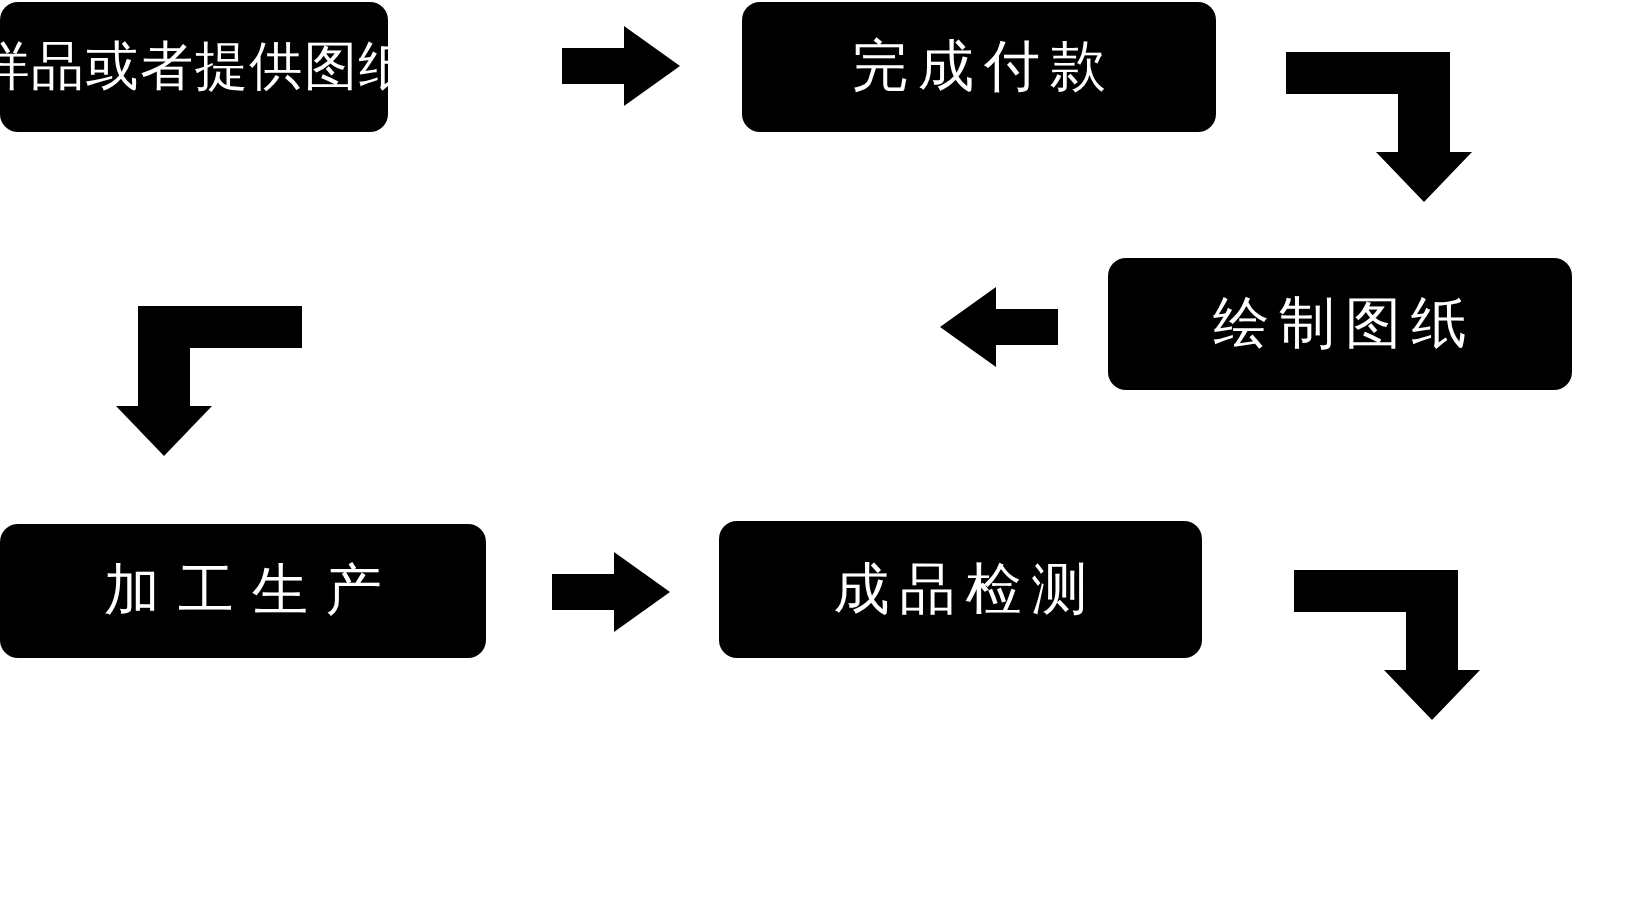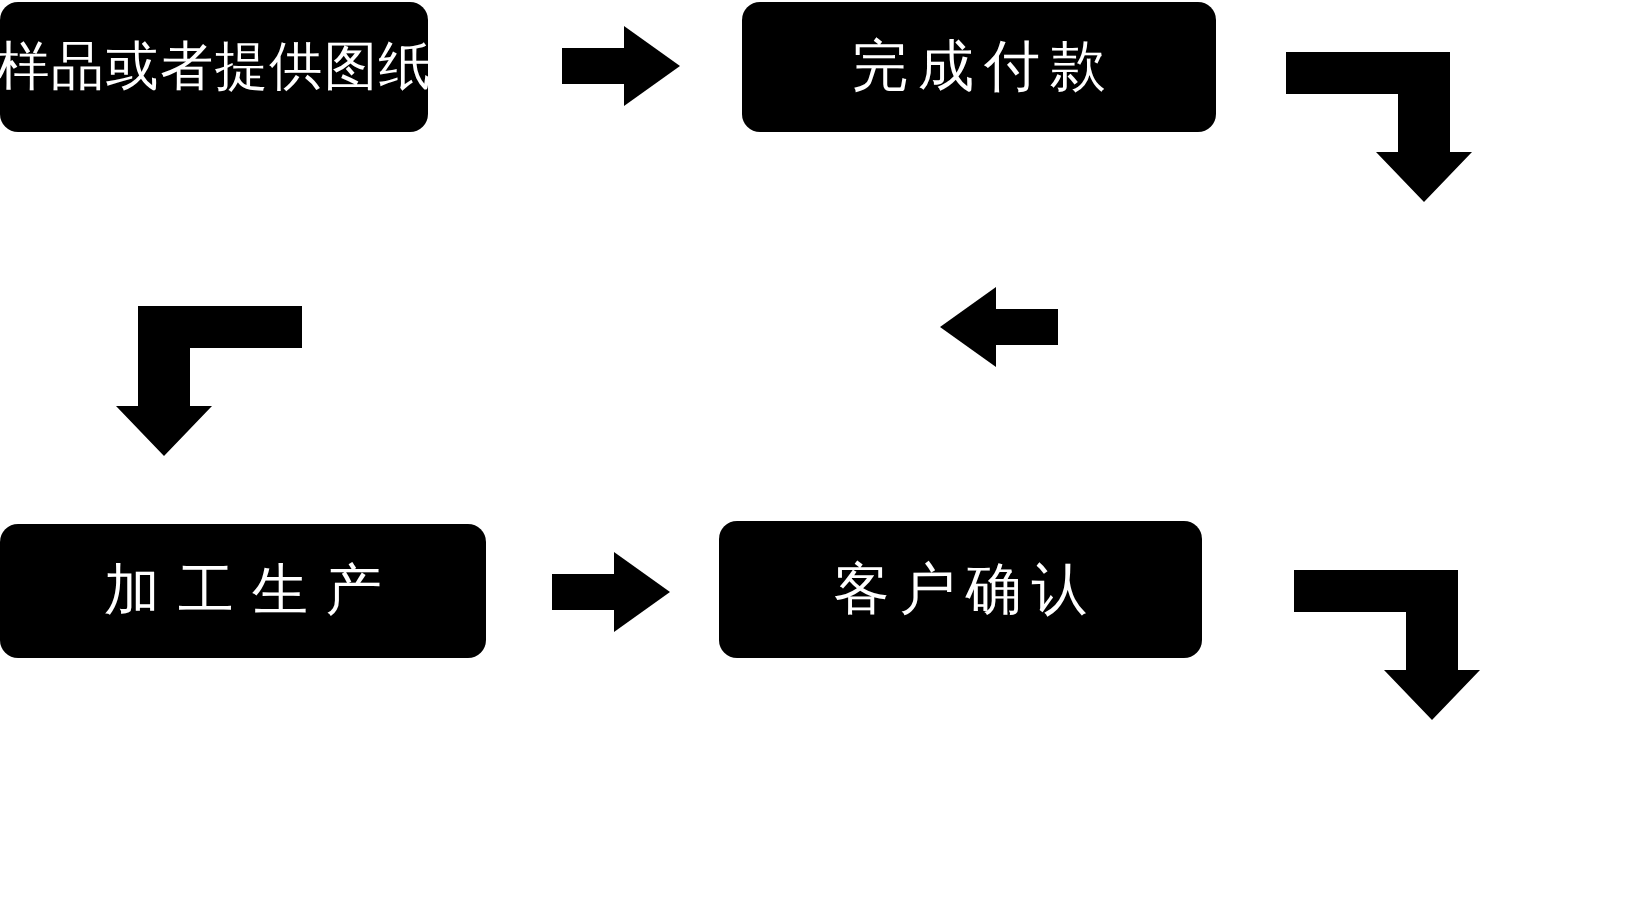--- a/index.html
+++ b/index.html
@@ -46,21 +46,21 @@
     position: absolute;
     display: block;
   }
   .arrow polygon, .arrow rect { fill: #000000; }
 </style>
 </head>
 <body>
 
 <div class="canvas">
 
-  <div class="node label-long" style="left:0px; top:2px; width:428px; height:130px;">
+  <div class="node label-long" style="left:0px; top:2px; width:388px; height:130px;">
     <span>样品或者提供图纸</span>
   </div>
 
   <svg class="arrow" style="left:562px; top:26px;" width="118" height="80" viewBox="0 0 118 80">
     <rect x="0" y="22" width="63" height="36"></rect>
     <polygon points="62,0 118,40 62,80"></polygon>
   </svg>
 
   <div class="node label-short" style="left:742px; top:2px; width:474px; height:130px;">
     <span>完成付款</span>
@@ -73,32 +73,35 @@
   <svg class="arrow" style="left:112px; top:306px;" width="190" height="150" viewBox="0 0 190 150">
     <polygon points="190,0 26,0 26,100 4,100 52,150 100,100 78,100 78,42 190,42"></polygon>
   </svg>
 
 
   <svg class="arrow" style="left:940px; top:287px;" width="118" height="80" viewBox="0 0 118 80">
     <polygon points="56,0 0,40 56,80"></polygon>
     <rect x="55" y="22" width="63" height="36"></rect>
   </svg>
 
+  <div class="node label-short" style="left:1108px; top:258px; width:464px; height:132px;">
+    <span>绘制图纸</span>
+  </div>
 
   <div class="node label-wide" style="left:0px; top:524px; width:486px; height:134px;">
     <span>加工生产</span>
   </div>
 
   <svg class="arrow" style="left:552px; top:552px;" width="118" height="80" viewBox="0 0 118 80">
     <rect x="0" y="22" width="63" height="36"></rect>
     <polygon points="62,0 118,40 62,80"></polygon>
   </svg>
 
   <div class="node label-short" style="left:719px; top:521px; width:483px; height:137px;">
-    <span>客户确认</span>
+    <span>成品检测</span>
   </div>
 
   <svg class="arrow" style="left:1294px; top:570px;" width="190" height="150" viewBox="0 0 190 150">
     <polygon points="0,0 164,0 164,100 186,100 138,150 90,100 112,100 112,42 0,42"></polygon>
   </svg>
 
 
 </div>
 
 </body></html>

